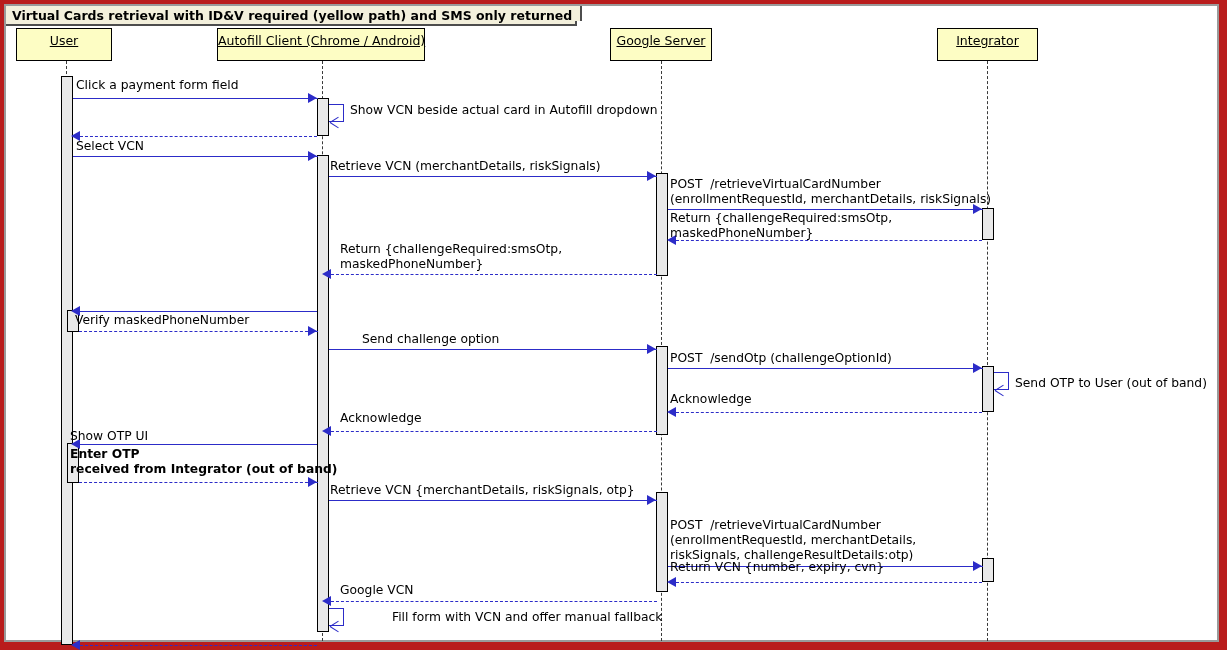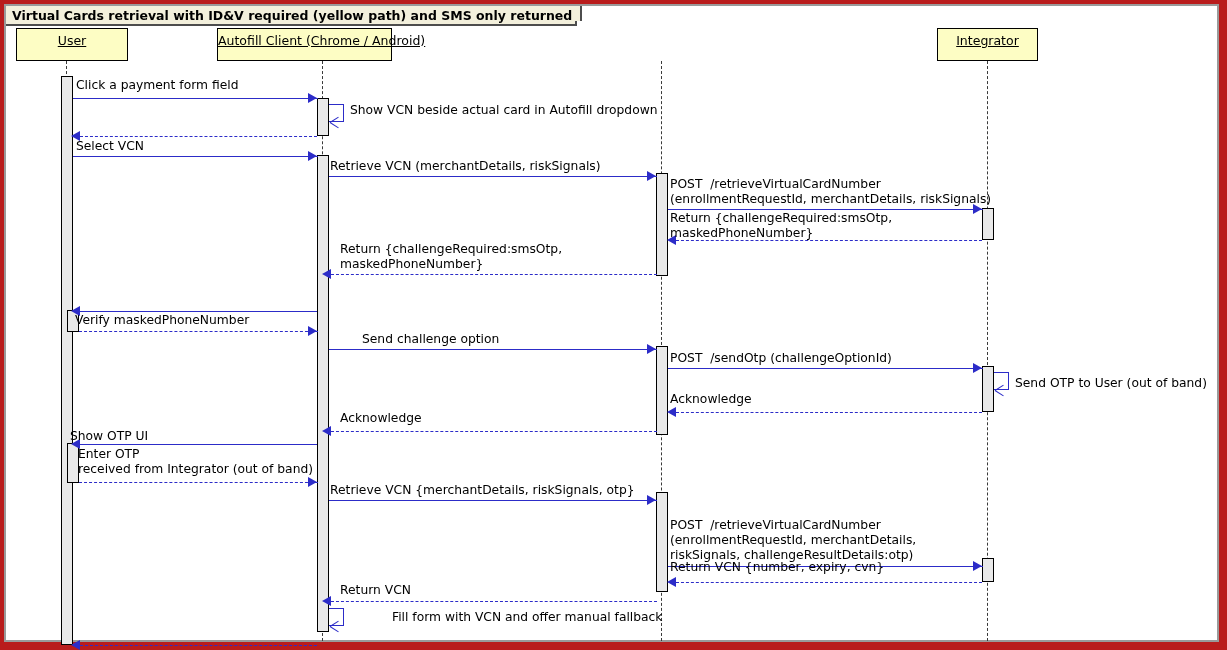--- a/index.html
+++ b/index.html
@@ -140,25 +140,28 @@
 </style>
 </head>
 <body>
 
 <div id="diagram">
 
   <div class="frame"></div>
 
   <div class="title-tab">Virtual Cards retrieval with ID&amp;V required (yellow path) and SMS only returned</div>
 
-  <div class="participant" style="left:16px; top:28px; width:112px; height:33px;">
+  <div class="participant" style="left:16px; top:28px; width:96px; height:33px;">
     <span class="pname">User</span>
   </div>
-  <div class="participant" style="left:217px; top:28px; width:175px; height:33px;">
+  <div class="participant" style="left:217px; top:28px; width:208px; height:33px;">
     <span class="pname">Autofill Client (Chrome / Android)</span>
+  </div>
+  <div class="participant" style="left:610px; top:28px; width:102px; height:33px;">
+    <span class="pname">Google Server</span>
   </div>
   <div class="participant" style="left:937px; top:28px; width:101px; height:33px;">
     <span class="pname">Integrator</span>
   </div>
 
   <div class="lifeline" style="left:66px;  top:61px; height:580px;"></div>
   <div class="lifeline" style="left:322px; top:61px; height:580px;"></div>
   <div class="lifeline" style="left:661px; top:61px; height:580px;"></div>
   <div class="lifeline" style="left:987px; top:61px; height:580px;"></div>
 
@@ -236,40 +239,40 @@
   <div class="arrow-l" style="left:667px; top:407px;"></div>
 
   <div class="label right" style="left:340px; top:411px; width:315px;">Acknowledge</div>
   <div class="msg-line dashed" style="left:331px; top:431px; width:326px;"></div>
   <div class="arrow-l" style="left:322px; top:426px;"></div>
 
   <div class="label right" style="left:70px; top:429px; width:245px;">Show OTP UI</div>
   <div class="msg-line" style="left:80px; top:444px; width:237px;"></div>
   <div class="arrow-l" style="left:71px; top:439px;"></div>
 
-  <div class="label" style="left:78px; top:447px;">Enter OTP
+  <div class="label" style="left:70px; top:447px;font-weight:bold;">Enter OTP
 received from Integrator (out of band)</div>
   <div class="msg-line dashed" style="left:79px; top:482px; width:239px;"></div>
   <div class="arrow-r" style="left:308px; top:477px;"></div>
 
   <div class="label" style="left:330px; top:483px;">Retrieve VCN {merchantDetails, riskSignals, otp}</div>
   <div class="msg-line" style="left:329px; top:500px; width:328px;"></div>
   <div class="arrow-r" style="left:647px; top:495px;"></div>
 
   <div class="label" style="left:670px; top:518px;">POST  /retrieveVirtualCardNumber
 (enrollmentRequestId, merchantDetails,
 riskSignals, challengeResultDetails:otp)</div>
   <div class="msg-line" style="left:668px; top:566px; width:315px;"></div>
   <div class="arrow-r" style="left:973px; top:561px;"></div>
 
   <div class="label right" style="left:670px; top:560px; width:312px;">Return VCN {number, expiry, cvn}</div>
   <div class="msg-line dashed" style="left:676px; top:582px; width:306px;"></div>
   <div class="arrow-l" style="left:667px; top:577px;"></div>
 
-  <div class="label right" style="left:340px; top:583px; width:315px;">Return VCN</div>
+  <div class="label right" style="left:340px; top:583px; width:315px;">Google VCN</div>
   <div class="msg-line dashed" style="left:331px; top:601px; width:326px;"></div>
   <div class="arrow-l" style="left:322px; top:596px;"></div>
 
   <div class="selfmsg" style="left:329px; top:608px; width:15px; height:18px;"></div>
   <div class="arrow-open" style="left:330px; top:621px;"></div>
   <div class="label" style="left:350px; top:610px;margin-left:42px;">Fill form with VCN and offer manual fallback</div>
 
   <div class="msg-line dashed" style="left:80px; top:645px; width:237px;"></div>
   <div class="arrow-l" style="left:71px; top:640px;"></div>
 

